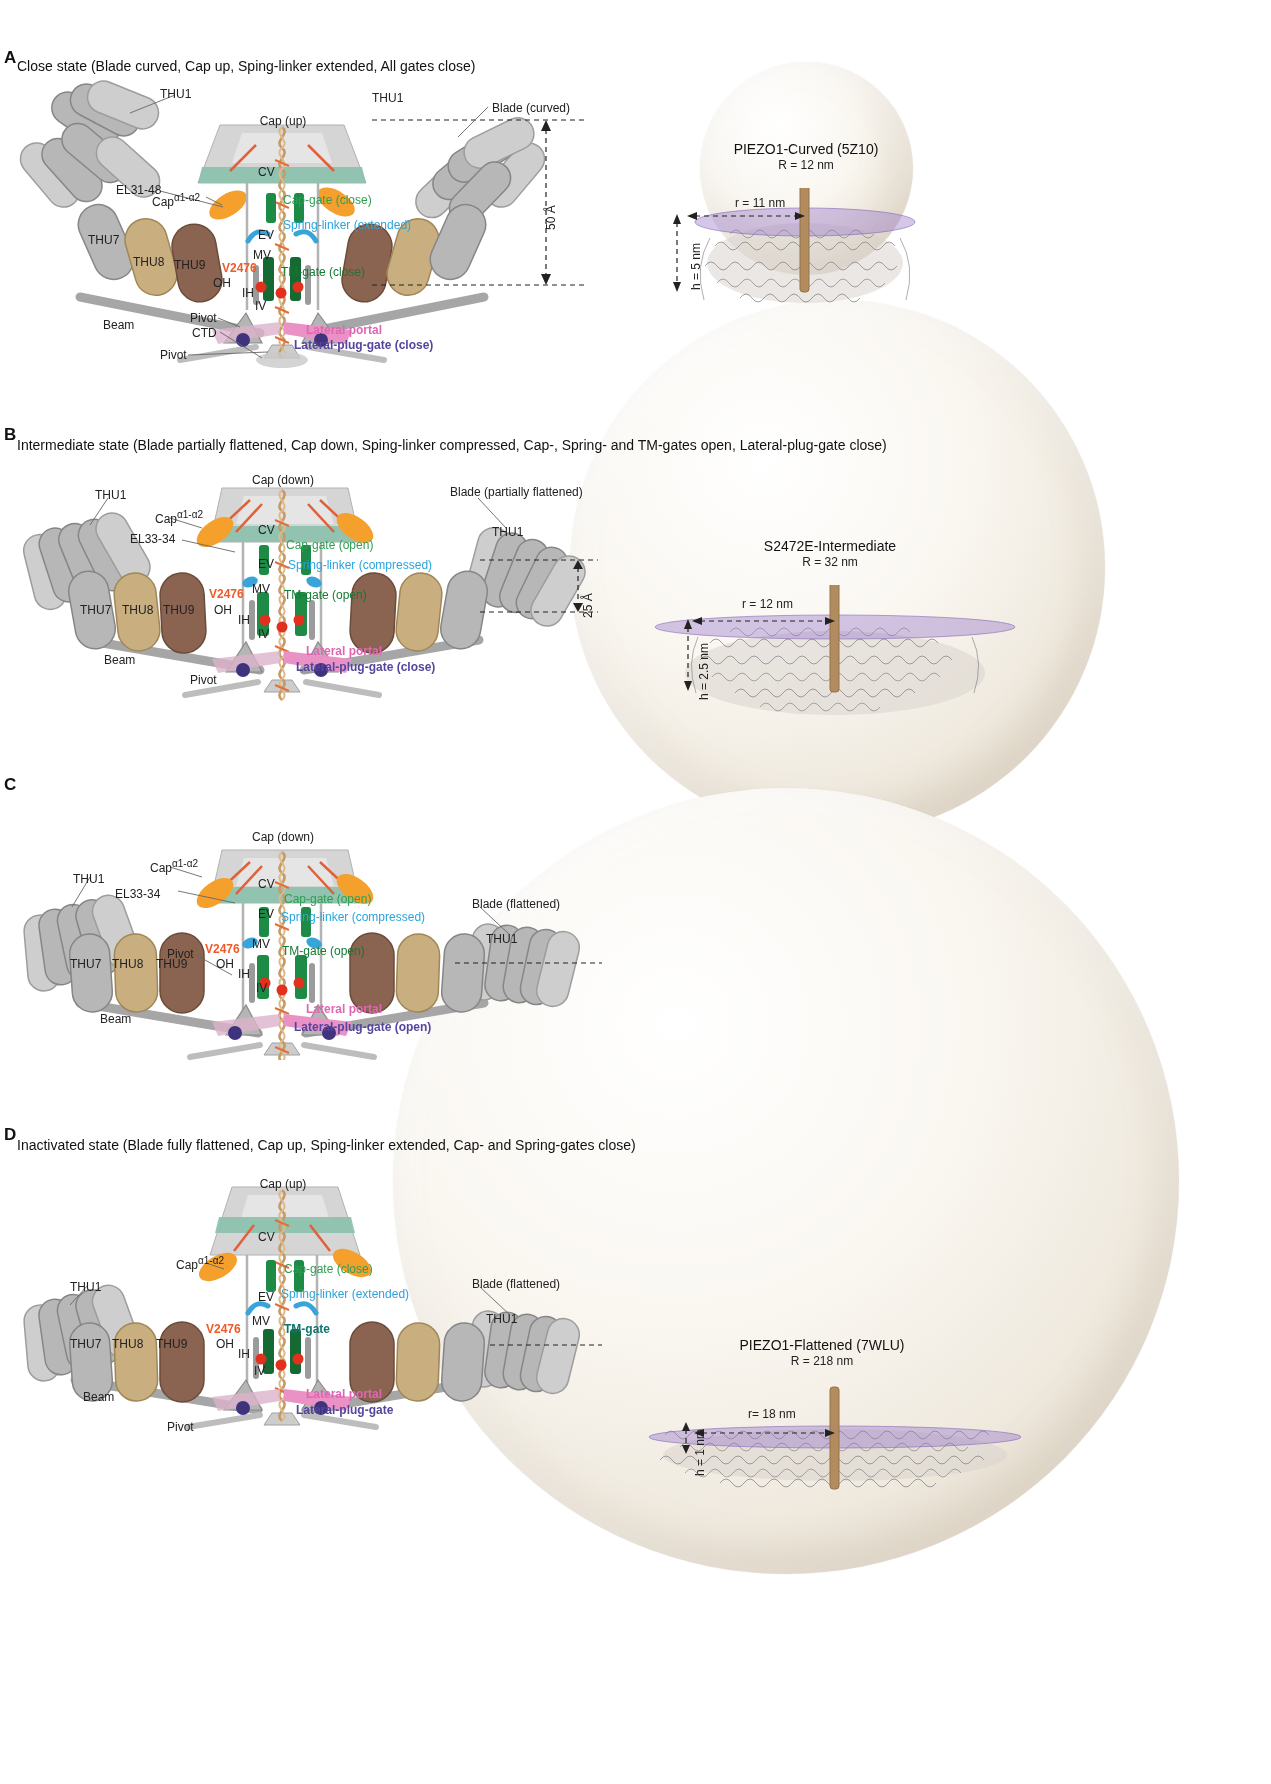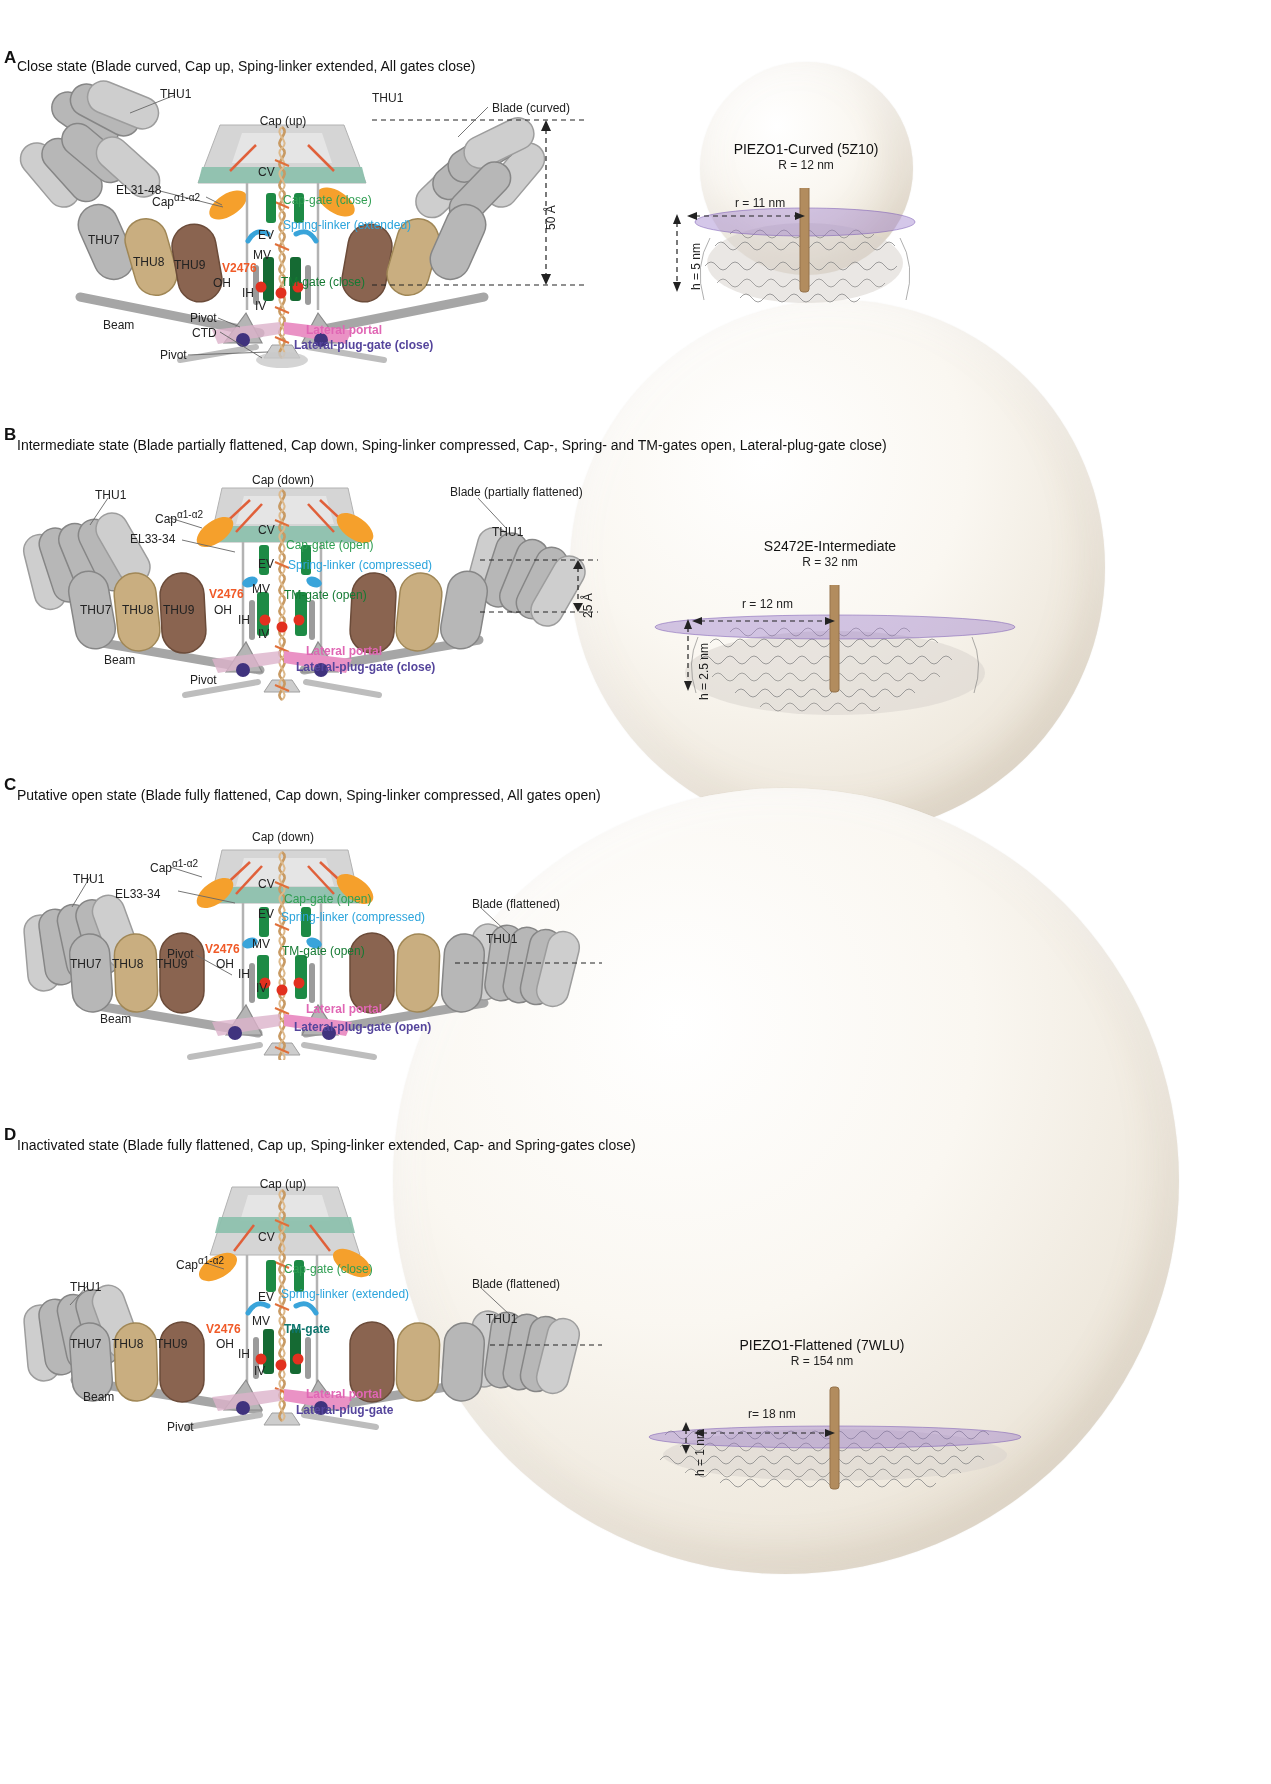--- a/index.html
+++ b/index.html
@@ -108,21 +108,21 @@
     <g>
       <line class="dash" x1="48" y1="42" x2="48" y2="98"></line>
       <polygon class="ah" points="48,34 44,44 52,44"></polygon>
       <polygon class="ah" points="48,106 44,96 52,96"></polygon>
     </g>
   </svg>
   <div class="plabel" style="left:742px;top:598px">r = 12 nm</div>
   <div class="plabel rot" style="left:698px;top:700px">h = 2.5 nm</div>
 
   <div class="ptitle ctr" style="left:822px;top:1337px">PIEZO1-Flattened (7WLU)</div>
-  <div class="plabel ctr" style="left:822px;top:1355px">R = 154 nm</div>
+  <div class="plabel ctr" style="left:822px;top:1355px">R = 218 nm</div>
   <svg class="pfig" style="left:630px;top:1385px" width="410" height="130" viewBox="0 0 410 130">
     <ellipse class="pblob" cx="205" cy="70" rx="172" ry="26"></ellipse>
     <path class="sq" d="M35,50 q6,-8 12,0 t12,0 t12,0 t12,0 t12,0 t12,0 t12,0 t12,0 t12,0 t12,0 t12,0 t12,0 t12,0 t12,0 t12,0 t12,0 t12,0 t12,0 t12,0 t12,0 t12,0 t12,0 t12,0 t12,0 t12,0 t12,0 t12,0"></path>
     <path class="sq2" d="M50,62 q6,-8 12,0 t12,0 t12,0 t12,0 t12,0 t12,0 t12,0 t12,0 t12,0 t12,0 t12,0 t12,0 t12,0 t12,0 t12,0 t12,0 t12,0 t12,0 t12,0 t12,0 t12,0 t12,0 t12,0 t12,0"></path>
     <path class="sq" d="M30,75 q6,-8 12,0 t12,0 t12,0 t12,0 t12,0 t12,0 t12,0 t12,0 t12,0 t12,0 t12,0 t12,0 t12,0 t12,0 t12,0 t12,0 t12,0 t12,0 t12,0 t12,0 t12,0 t12,0 t12,0 t12,0 t12,0 t12,0 t12,0"></path>
     <path class="sq2" d="M55,88 q6,-8 12,0 t12,0 t12,0 t12,0 t12,0 t12,0 t12,0 t12,0 t12,0 t12,0 t12,0 t12,0 t12,0 t12,0 t12,0 t12,0 t12,0 t12,0 t12,0 t12,0 t12,0 t12,0 t12,0"></path>
     <path class="sq" d="M90,98 q6,-8 12,0 t12,0 t12,0 t12,0 t12,0 t12,0 t12,0 t12,0 t12,0 t12,0 t12,0 t12,0 t12,0 t12,0 t12,0 t12,0 t12,0 t12,0"></path>
     <ellipse class="mem" cx="205" cy="52" rx="186" ry="11"></ellipse>
     <rect class="rod" x="200" y="2" width="9" height="102" rx="3"></rect>
     <g>
@@ -254,21 +254,21 @@
   <div class="plabel ctr" style="left:283px;top:115px">Cap (up)</div>
   <div class="plabel" style="left:492px;top:102px">Blade (curved)</div>
   <div class="plabel" style="left:116px;top:184px">EL31-48</div>
   <div class="plabel" style="left:152px;top:192px"><span>Cap</span><sup>α1-α2</sup></div>
   <div class="plabel g1" style="left:283px;top:194px">Cap-gate (close)</div>
   <div class="plabel" style="left:258px;top:166px">CV</div>
   <div class="plabel cy" style="left:283px;top:219px">Spring-linker (extended)</div>
   <div class="plabel" style="left:258px;top:229px">EV</div>
   <div class="plabel" style="left:253px;top:249px">MV</div>
   <div class="plabel or" style="left:222px;top:262px;font-weight:bold">V2476</div>
-  <div class="plabel g2" style="left:281px;top:276px">TM-gate (close)</div>
+  <div class="plabel g2" style="left:281px;top:266px">TM-gate (close)</div>
   <div class="plabel" style="left:213px;top:277px">OH</div>
   <div class="plabel" style="left:242px;top:287px">IH</div>
   <div class="plabel" style="left:255px;top:300px">IV</div>
   <div class="plabel" style="left:88px;top:234px">THU7</div>
   <div class="plabel" style="left:133px;top:256px">THU8</div>
   <div class="plabel" style="left:174px;top:259px">THU9</div>
   <div class="plabel" style="left:190px;top:312px">Pivot</div>
   <div class="plabel" style="left:192px;top:327px">CTD</div>
   <div class="plabel" style="left:103px;top:319px">Beam</div>
   <div class="plabel" style="left:160px;top:349px">Pivot</div>
@@ -399,21 +399,20 @@
   <div class="plabel" style="left:80px;top:604px">THU7</div>
   <div class="plabel" style="left:122px;top:604px">THU8</div>
   <div class="plabel" style="left:163px;top:604px">THU9</div>
   <div class="plabel" style="left:104px;top:654px">Beam</div>
   <div class="plabel" style="left:190px;top:674px">Pivot</div>
   <div class="plabel mg" style="left:306px;top:645px;font-weight:bold">Lateral portal</div>
   <div class="plabel pu" style="left:296px;top:661px;font-weight:bold">Lateral-plug-gate (close)</div>
   <div class="plabel rot" style="left:582px;top:618px">25 Å</div>
 
   <div class="pletter" style="left:4px;top:775px">C</div>
-  <div class="ptitle" style="left:17px;top:787px">Putative open state (Blade fully flattened, Cap down, Sping-linker compressed, All gates open)</div>
 
   <svg class="schem" style="left:10px;top:815px" width="600" height="245" viewBox="0 0 600 245">
     <g>
       <line class="beam" x1="70" y1="188" x2="248" y2="218"></line>
       <line class="beam" x1="296" y1="218" x2="474" y2="188"></line>
       <line class="beam2" x1="180" y1="242" x2="250" y2="230"></line>
       <line class="beam2" x1="294" y1="230" x2="364" y2="242"></line>
       <polygon points="262,228 282,228 290,240 254,240" fill="#cdcdcd" stroke="#a0a0a0"></polygon>
     </g>
     <g>

